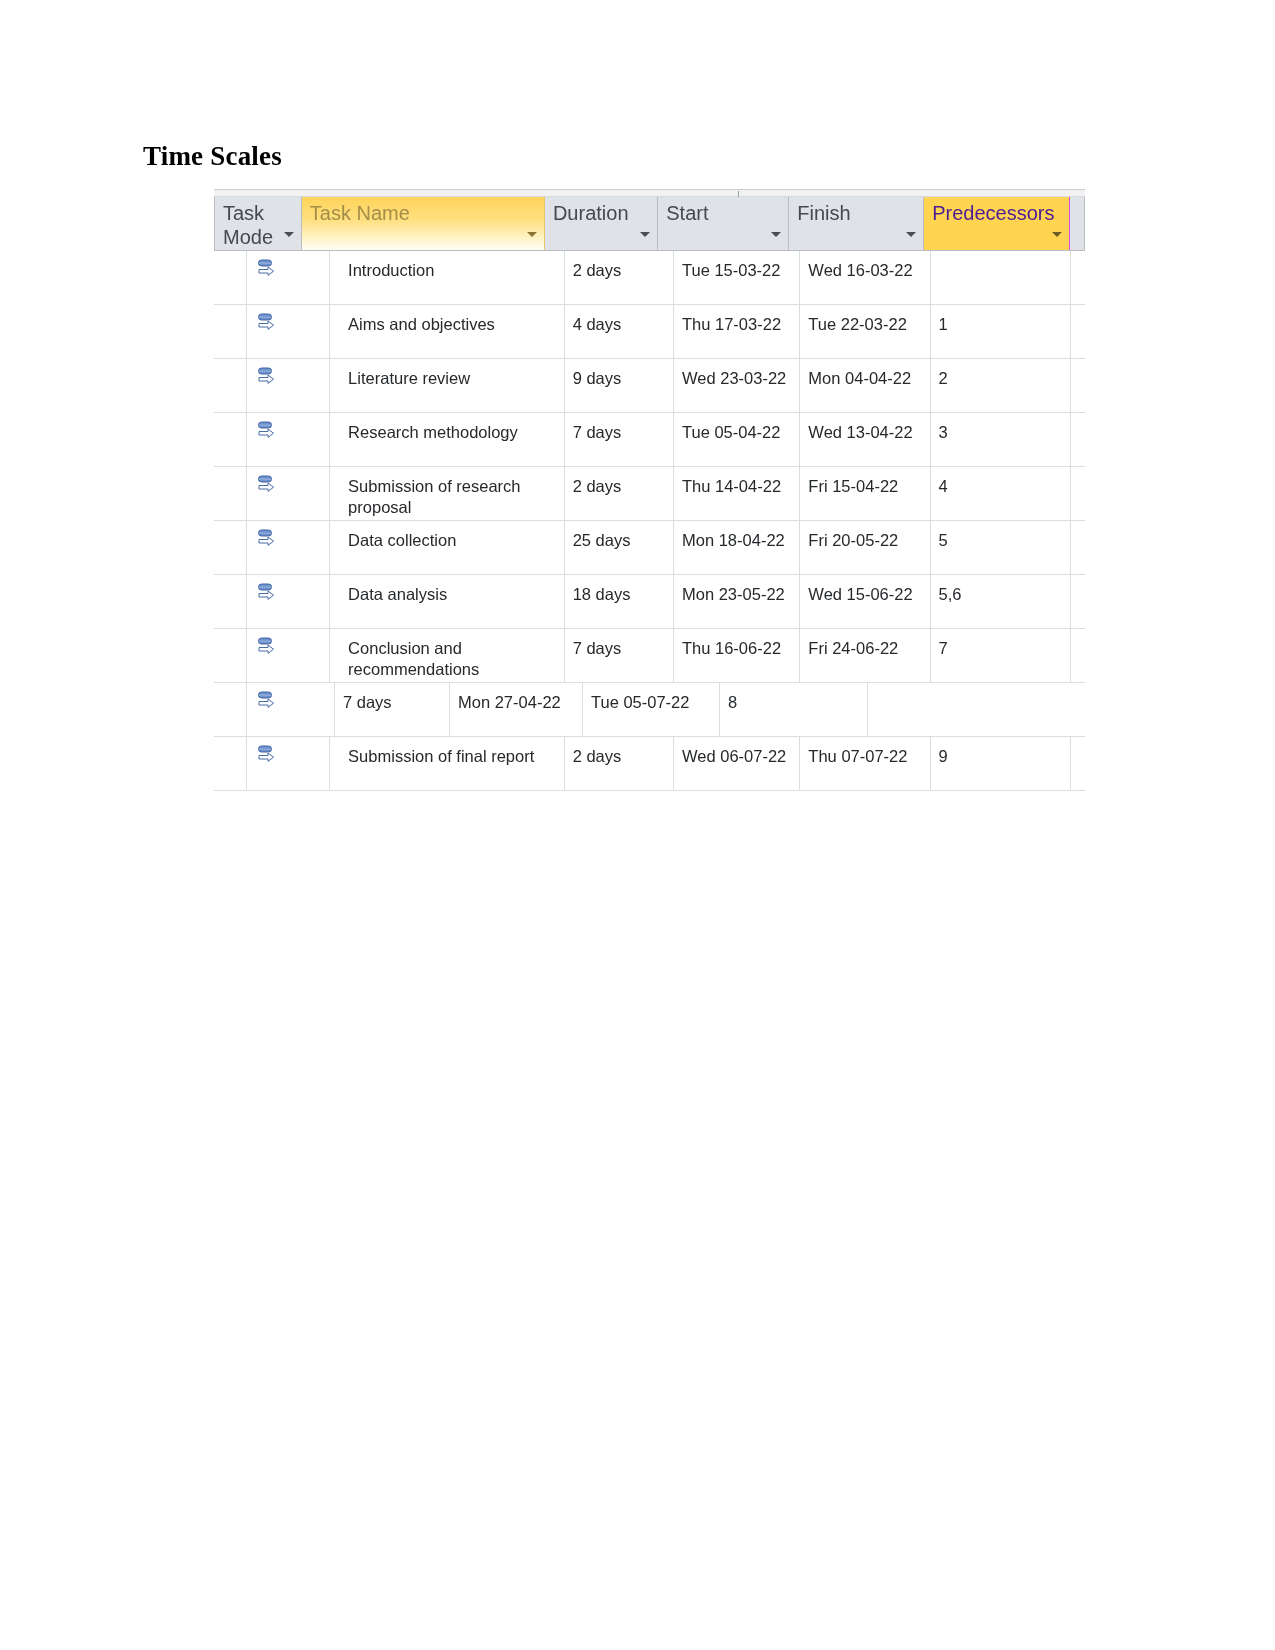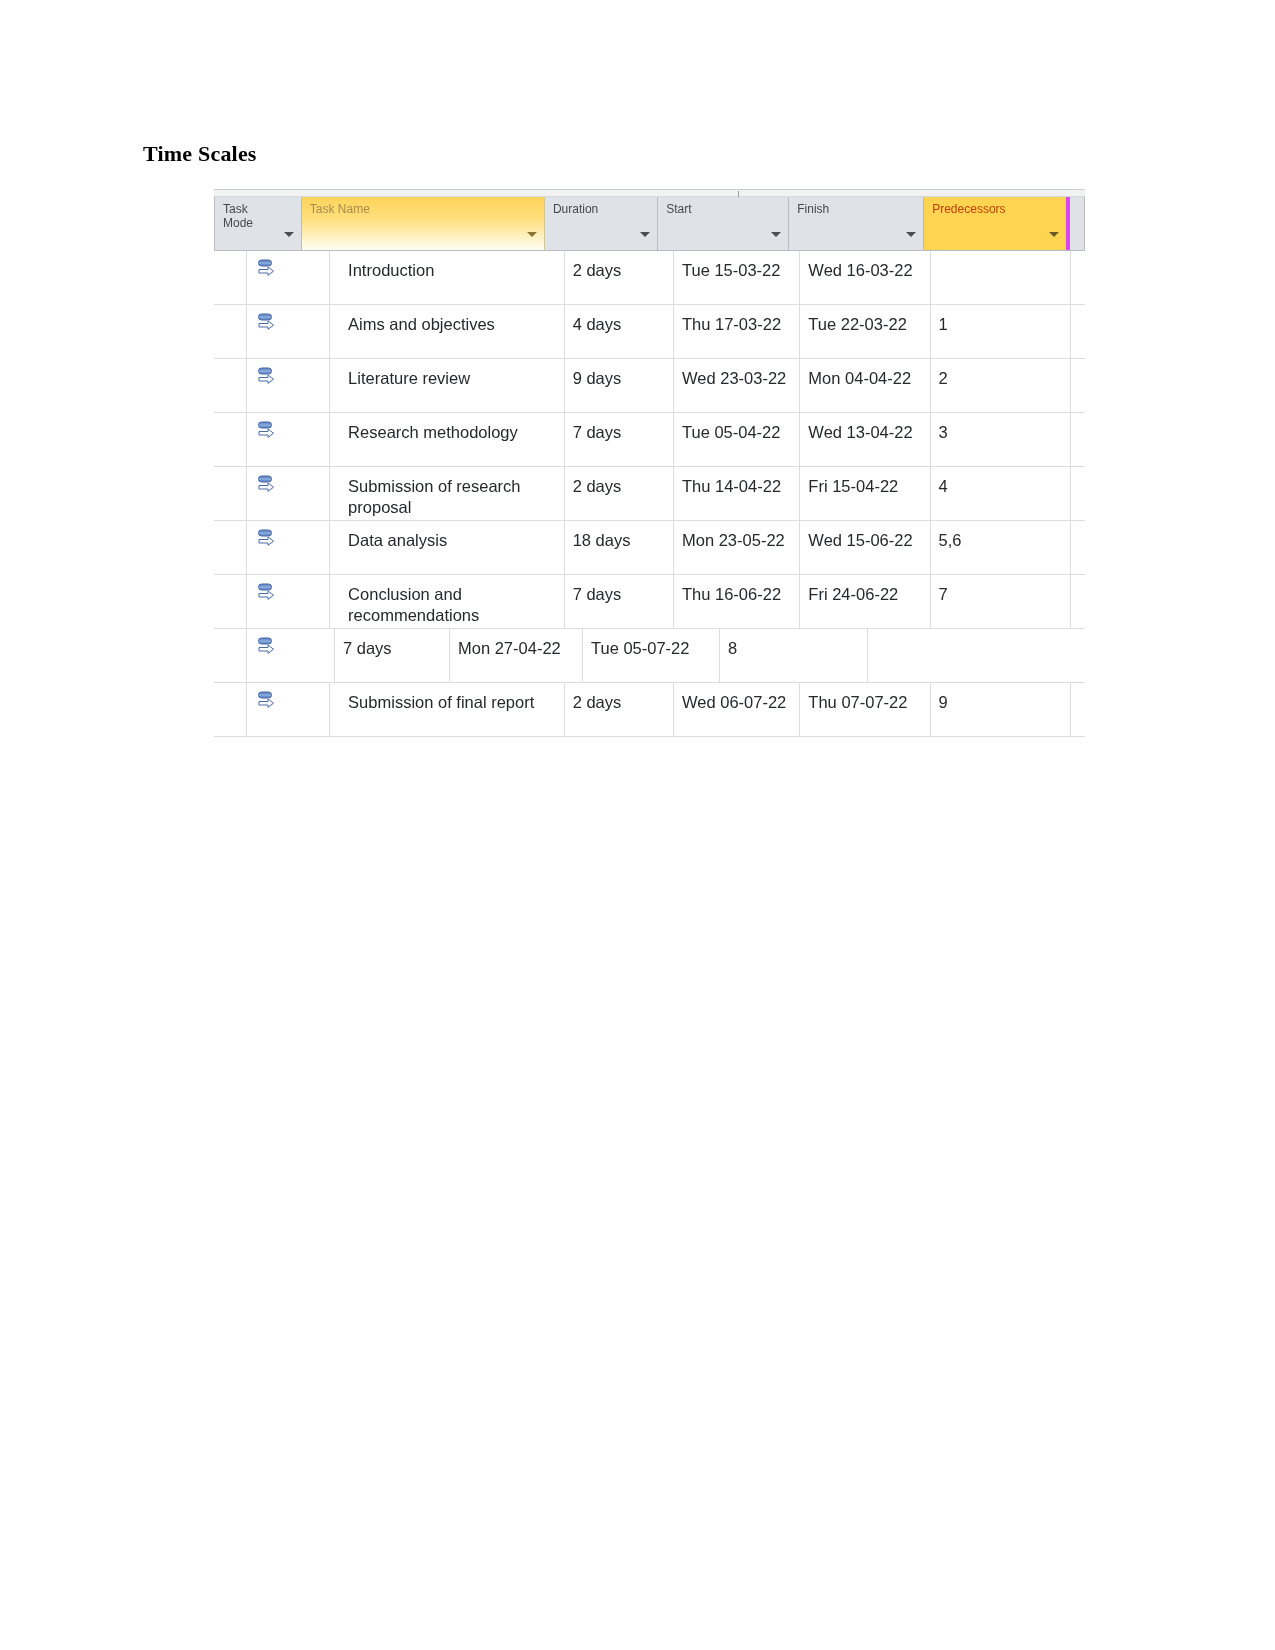--- a/index.html
+++ b/index.html
@@ -15,21 +15,21 @@
     overflow: hidden;
     font-family: "Liberation Sans", sans-serif;
   }
 
   
   .doc-title {
     position: absolute;
     left: 143px;
     top: 141px;
     font-family: "Liberation Serif", serif;
-    font-size: 22px;
+    font-size: 27px;
     font-weight: bold;
     color: #000000;
     letter-spacing: 0.2px;
     line-height: 1.15;
   }
 
   
   .grid-shot {
     position: absolute;
     left: 214px;
@@ -72,21 +72,21 @@
     display: flex;
     box-sizing: border-box;
     border-bottom: 1px solid #b9bdc2;
   }
   .hdr-cell {
     position: relative;
     box-sizing: border-box;
     border-right: 1px solid #b9bdc2;
     background: #dfe3e8;
     padding: 5px 6px 0 8px;
-    font-size: 12px;
+    font-size: 20px;
     color: #45494d;
     line-height: 1.18;
     overflow: hidden;
   }
   .hdr-cell.first { border-left: 1px solid #b9bdc2; }
   .hdr-cell .arrow {
     position: absolute;
     right: 7px;
     bottom: 13px;
     width: 0;
@@ -96,22 +96,22 @@
     border-top: 5px solid #4a4e52;
   }
   .hdr-cell.taskname {
     background: linear-gradient(to bottom, #ffd45a 0%, #ffdf7e 42%, #fff3c8 78%, #fffdf3 100%);
     color: #a58d4a;
     border-right: 1px solid #e4c96a;
   }
   .hdr-cell.taskname .arrow { border-top-color: #8a7434; }
   .hdr-cell.pred {
     background: #ffd451;
-    color: #c2410c;
-    border-right: 4px solid #d946ef;
+    color: #4c1d95;
+    border-right: 1px solid #d946ef;
   }
   .hdr-cell.pred .arrow { border-top-color: #6b5a24; }
   .hdr-cell.cut { background: #dfe3e8; }
 
   
   .c-mode   { width: 89px; }
   .c-name   { width: 247px; }
   .c-dur    { width: 115px; }
   .c-start  { width: 133px; }
   .c-finish { width: 137px; }
@@ -286,20 +286,35 @@
           <div class="cell cutcell c-cut"></div>
         </div>
         <div class="row h1">
           <div class="cell first modecell c-mode">
             <svg class="mode-ico" viewBox="0 0 22 22" xmlns="http://www.w3.org/2000/svg">
               <rect x="1.5" y="2" width="13" height="6" rx="3" ry="3" fill="#6f92cc" stroke="#3f63a3" stroke-width="1"></rect>
               <path d="M1.5 5.2 H14.5" stroke="#93b0dd" stroke-width="1.4" opacity="0.85"></path>
               <path d="M2 11.5 H11 V9 L16.5 13.2 L11 17.4 V15 H2 Z" fill="#ffffff" stroke="#4a6aa8" stroke-width="1"></path>
             </svg>
           </div>
+          <div class="cell c-name namecell">Data collection</div>
+          <div class="cell c-dur">25 days</div>
+          <div class="cell c-start">Mon 18-04-22</div>
+          <div class="cell c-finish">Fri 20-05-22</div>
+          <div class="cell c-pred">5</div>
+          <div class="cell cutcell c-cut"></div>
+        </div>
+        <div class="row h1">
+          <div class="cell first modecell c-mode">
+            <svg class="mode-ico" viewBox="0 0 22 22" xmlns="http://www.w3.org/2000/svg">
+              <rect x="1.5" y="2" width="13" height="6" rx="3" ry="3" fill="#6f92cc" stroke="#3f63a3" stroke-width="1"></rect>
+              <path d="M1.5 5.2 H14.5" stroke="#93b0dd" stroke-width="1.4" opacity="0.85"></path>
+              <path d="M2 11.5 H11 V9 L16.5 13.2 L11 17.4 V15 H2 Z" fill="#ffffff" stroke="#4a6aa8" stroke-width="1"></path>
+            </svg>
+          </div>
           <div class="cell c-name namecell">Data analysis</div>
           <div class="cell c-dur">18 days</div>
           <div class="cell c-start">Mon 23-05-22</div>
           <div class="cell c-finish">Wed 15-06-22</div>
           <div class="cell c-pred">5,6</div>
           <div class="cell cutcell c-cut"></div>
         </div>
         <div class="row h1">
           <div class="cell first modecell c-mode">
             <svg class="mode-ico" viewBox="0 0 22 22" xmlns="http://www.w3.org/2000/svg">

